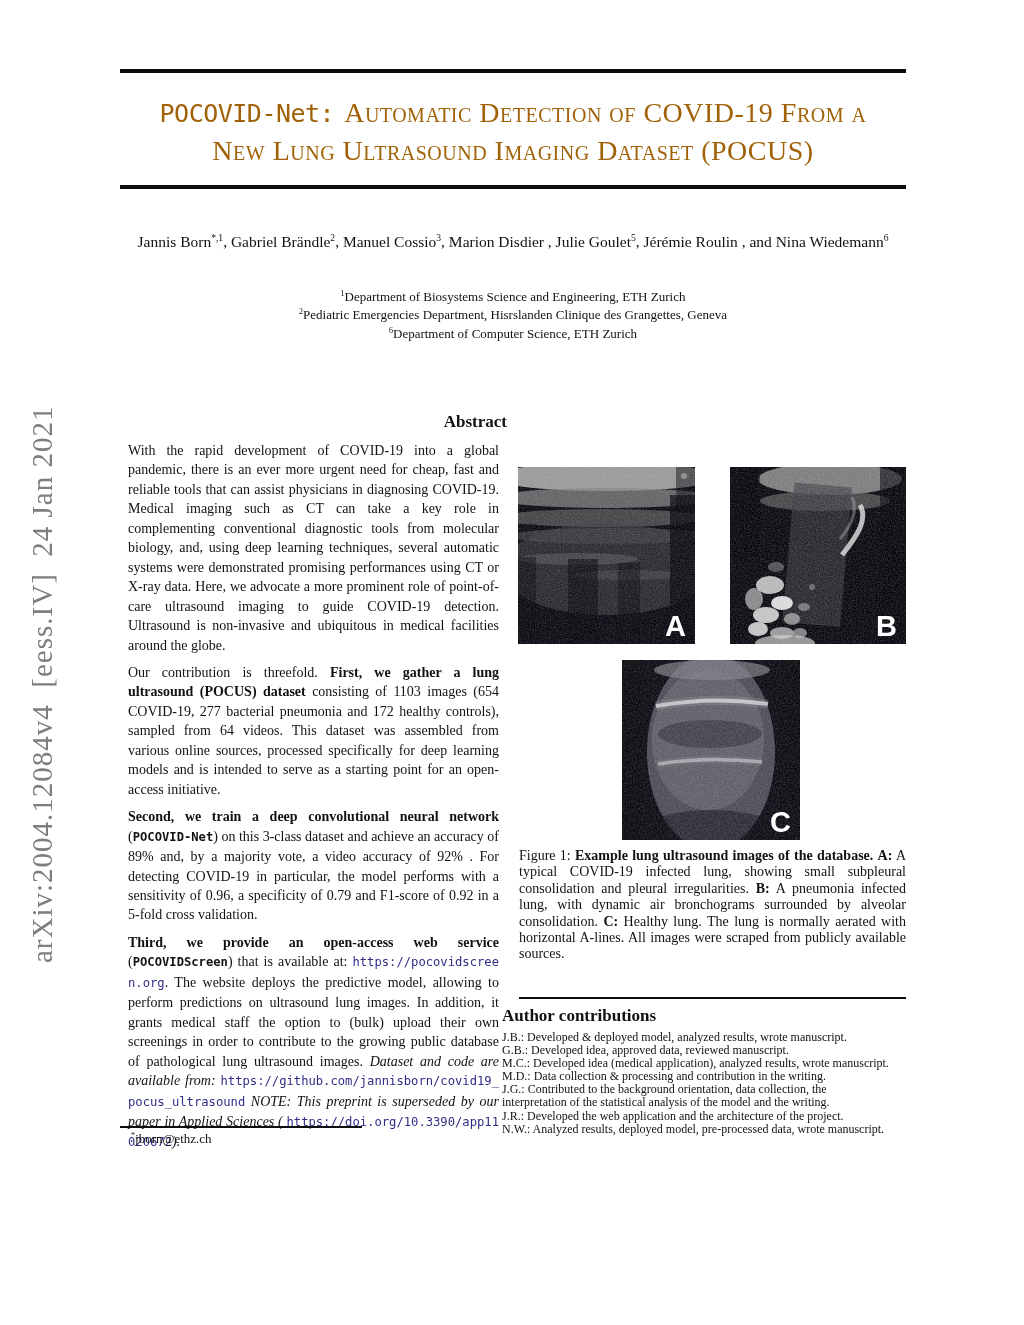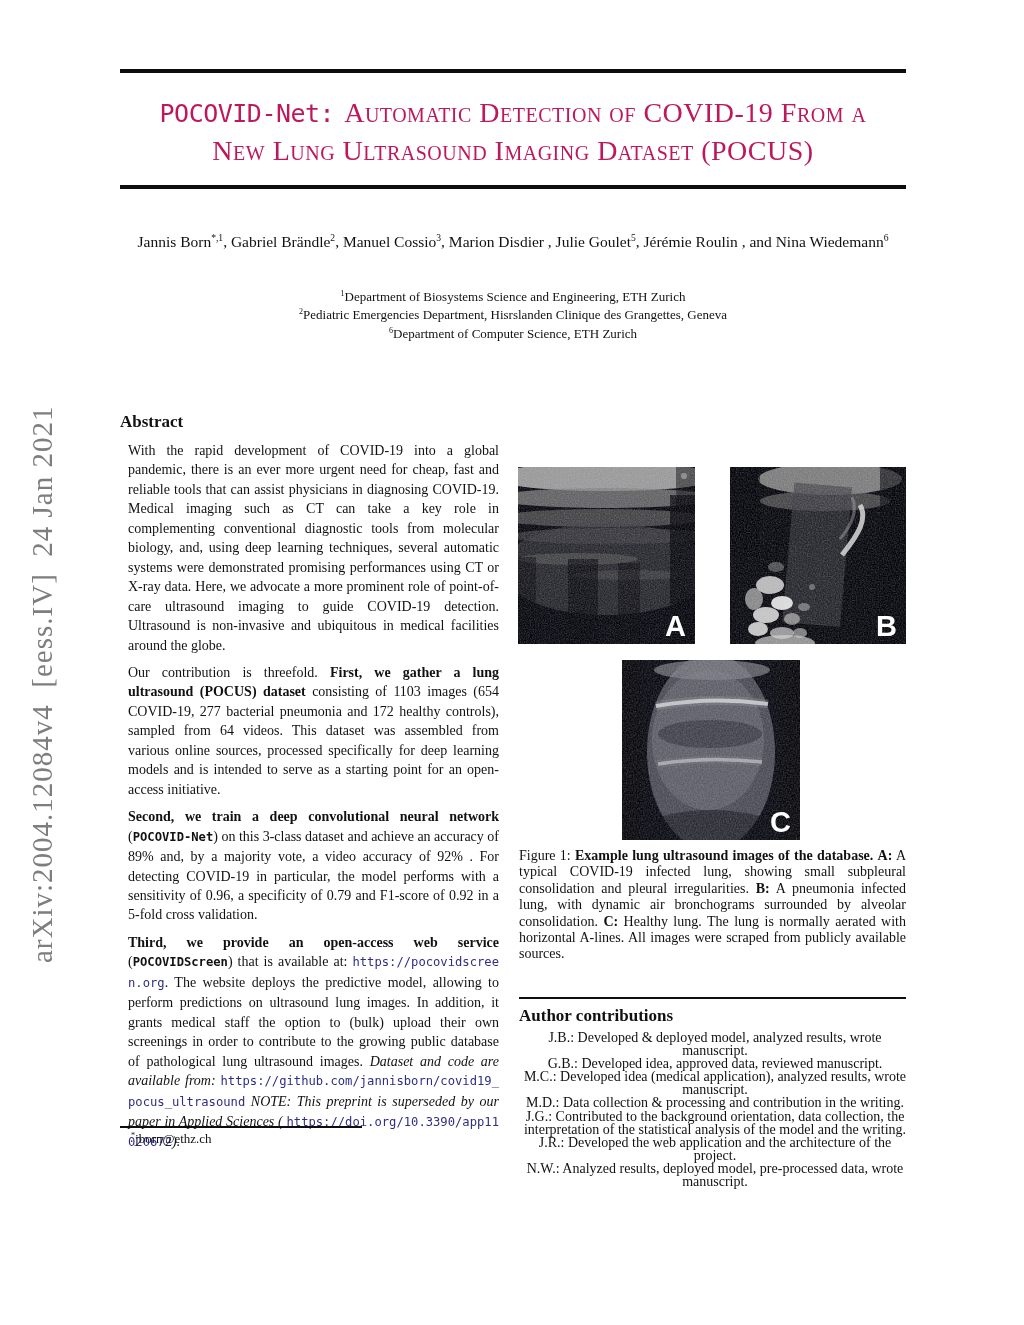--- a/index.html
+++ b/index.html
@@ -1,43 +1,43 @@
 <!DOCTYPE html>
 <html style="--link-color: #2e2e86;"><head>
 <meta charset="utf-8">
 <style>
   html,body{margin:0;padding:0;background:#ffffff;}
   #page{position:relative;width:1024px;height:1325px;background:#ffffff;overflow:hidden;
         font-family:"Liberation Serif",serif;color:#111;}
   .abs{position:absolute;}
   .rule{background:#0d0d0d;}
   
-  .title-line{text-align:center;font-size:28px;line-height:37px;color:#be185d;}
+  .title-line{text-align:center;font-size:28px;line-height:37px;color:#a16207;}
   .title-caps{font-variant:small-caps;letter-spacing:.5px;}
   .title-mono{font-family:"DejaVu Sans Mono",monospace;font-size:25px;letter-spacing:-.5px;margin-right:10px;}
   
   .authors{text-align:center;font-size:15.5px;line-height:20px;}
   .affils{text-align:center;font-size:13px;line-height:18.4px;}
   sup,.seg-sup{font-size:.62em;vertical-align:super;line-height:0;}
   
-  .abstract-head{text-align:left;font-weight:bold;font-size:17px;margin:0 0 9px 0;}
+  .abstract-head{text-align:right;font-weight:bold;font-size:17px;margin:0 0 9px 0;}
   .abs-p{font-size:14px;line-height:19.45px;text-align:justify;margin:8px;}
   .seg-b{font-weight:bold;}
   .seg-i{font-style:italic;}
   .seg-bm{font-family:"DejaVu Sans Mono",monospace;font-weight:bold;font-size:.87em;}
   .seg-l{font-family:"DejaVu Sans Mono",monospace;font-size:.87em;color:var(--link-color,#2e2e86);word-break:break-all;}
   
   .us-panel{position:absolute;background:#06060e;}
   .us-panel svg{display:block;width:100%;height:100%;}
   .us-label{position:absolute;right:9px;bottom:1px;color:#ffffff;font-family:"Liberation Sans",sans-serif;
             font-weight:bold;font-size:29px;line-height:34px;}
   .caption{font-size:14px;line-height:16.4px;text-align:justify;}
   
   .contrib-head{font-size:17px;font-weight:bold;margin:0 0 5px 0;}
-  .contrib-line{font-size:14px;line-height:13.1px;text-align:center;}
+  .contrib-line{font-size:12px;line-height:13.1px;}
   
   .footnote{font-size:13px;}
   
   .watermark{transform:rotate(-90deg);transform-origin:0 0;white-space:pre;
              font-size:29px;letter-spacing:1px;color:#7e7e7e;}
 </style>
 </head>
 <body>
 
 <div id="page">
@@ -159,21 +159,21 @@
       <rect x="0" y="0" width="20" height="180" fill="#05050a" opacity="0.7"></rect>
       <rect x="158" y="0" width="20" height="180" fill="#05050a" opacity="0.7"></rect>
       <rect width="178" height="180" fill="#888888" opacity="0.45" filter="url(#nC)"></rect>
     </svg>
     <span class="us-label">C</span>
   </div>
 
   <div class="abs caption" style="left:519px;top:848px;width:387px;"><span class="seg-n">Figure 1: </span><span class="seg-b">Example lung ultrasound images of the database.</span><span class="seg-n"> </span><span class="seg-b">A:</span><span class="seg-n"> A typical COVID-19 infected lung, showing small subpleural consolidation and pleural irregularities. </span><span class="seg-b">B:</span><span class="seg-n"> A pneumonia infected lung, with dynamic air bronchograms surrounded by alveolar consolidation. </span><span class="seg-b">C:</span><span class="seg-n"> Healthy lung. The lung is normally aerated with horizontal A-lines. All images were scraped from publicly available sources.</span></div>
 
   <div class="abs rule" style="left:519px;top:997px;width:387px;height:2px;"></div>
-  <div class="abs" style="left:519px;top:1006px;width:392px;">
+  <div class="abs" style="left:502px;top:1006px;width:392px;">
     <div class="contrib-head">Author contributions</div>
     <div>
         <div class="contrib-line">J.B.: Developed &amp; deployed model, analyzed results, wrote manuscript.</div>
         <div class="contrib-line">G.B.: Developed idea, approved data, reviewed manuscript.</div>
         <div class="contrib-line">M.C.: Developed idea (medical application), analyzed results, wrote manuscript.</div>
         <div class="contrib-line">M.D.: Data collection &amp; processing and contribution in the writing.</div>
         <div class="contrib-line">J.G.: Contributed to the background orientation, data collection, the interpretation of the statistical analysis of the model and the writing.</div>
         <div class="contrib-line">J.R.: Developed the web application and the architecture of the project.</div>
         <div class="contrib-line">N.W.: Analyzed results, deployed model, pre-processed data, wrote manuscript.</div>
       </div>

